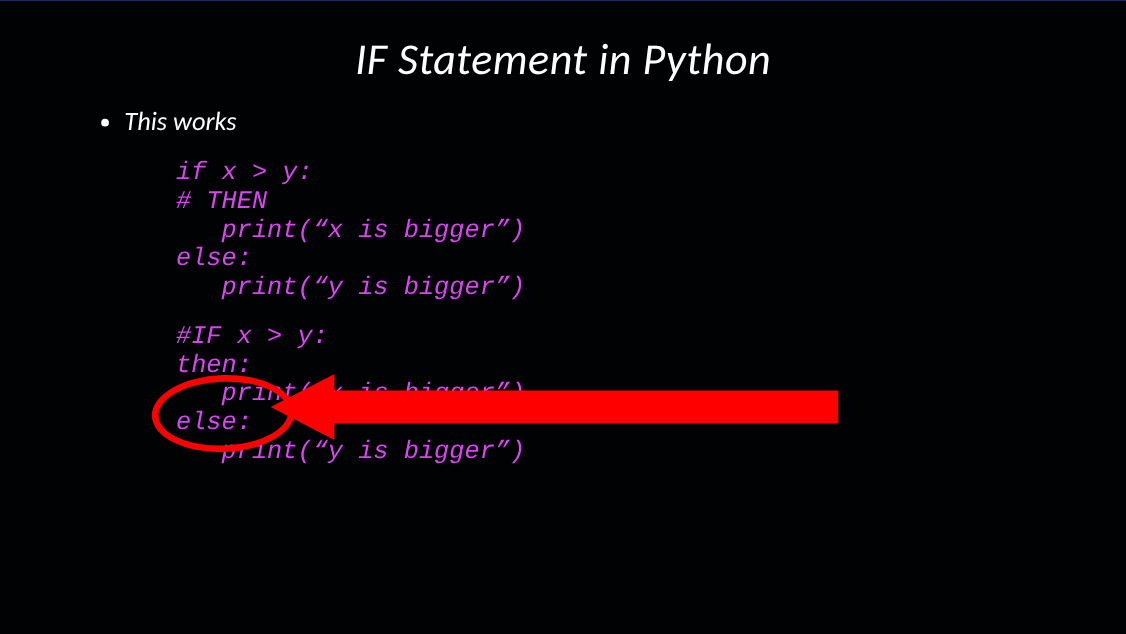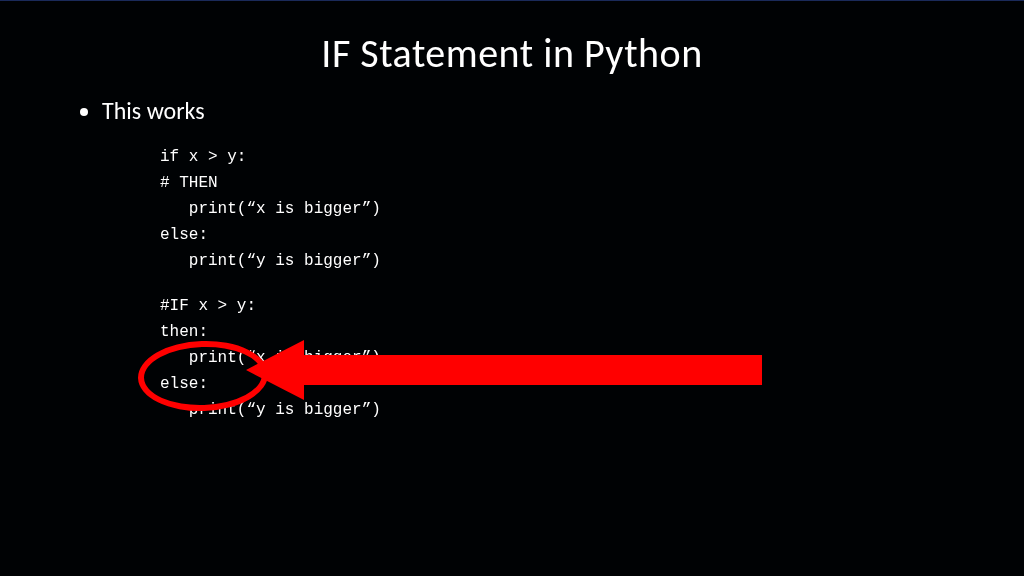--- a/index.html
+++ b/index.html
@@ -13,44 +13,45 @@
     overflow: hidden;
     position: relative;
   }
   .slide {
     width: 1024px;
     height: 576px;
     position: relative;
     box-sizing: border-box;
     padding: 28px 70px 0 70px;
     border-top: 1px solid #1a2a5a;
+    font-style: italic;
   }
   h1.title {
     margin: 0 0 18px 0;
     text-align: center;
     font-weight: 400;
     font-size: 40px;
     letter-spacing: 0.5px;
   }
   ul.points {
     list-style: disc;
-    margin: 4px;
+    margin: 15px;
     padding-left: 28px;
   }
   ul.points > li {
     font-size: 24px;
     font-weight: 400;
     margin-bottom: 2px;
   }
   .code {
     font-family: "Courier New", Courier, monospace;
-    font-size: 16px;
+    font-size: 23px;
     line-height: 26px;
     white-space: pre;
-    color: #ffffff;
+    color: #d946ef;
     padding-left: 90px;
     margin-top: 19px;
     margin-bottom: 6px;
   }
   .annot {
     position: absolute;
     pointer-events: none;
   }
   
   .ellipse {

